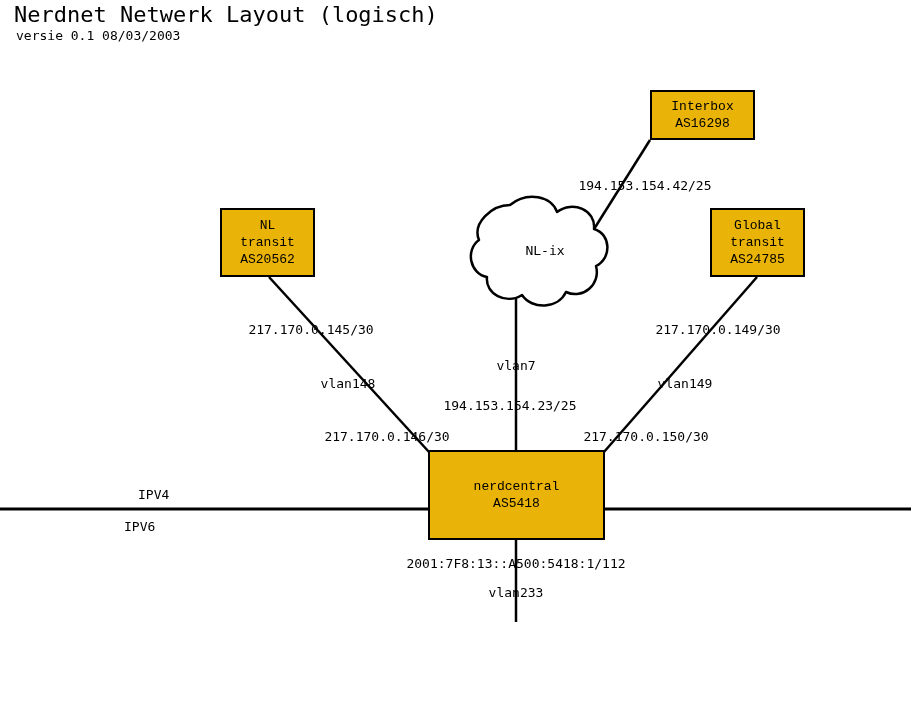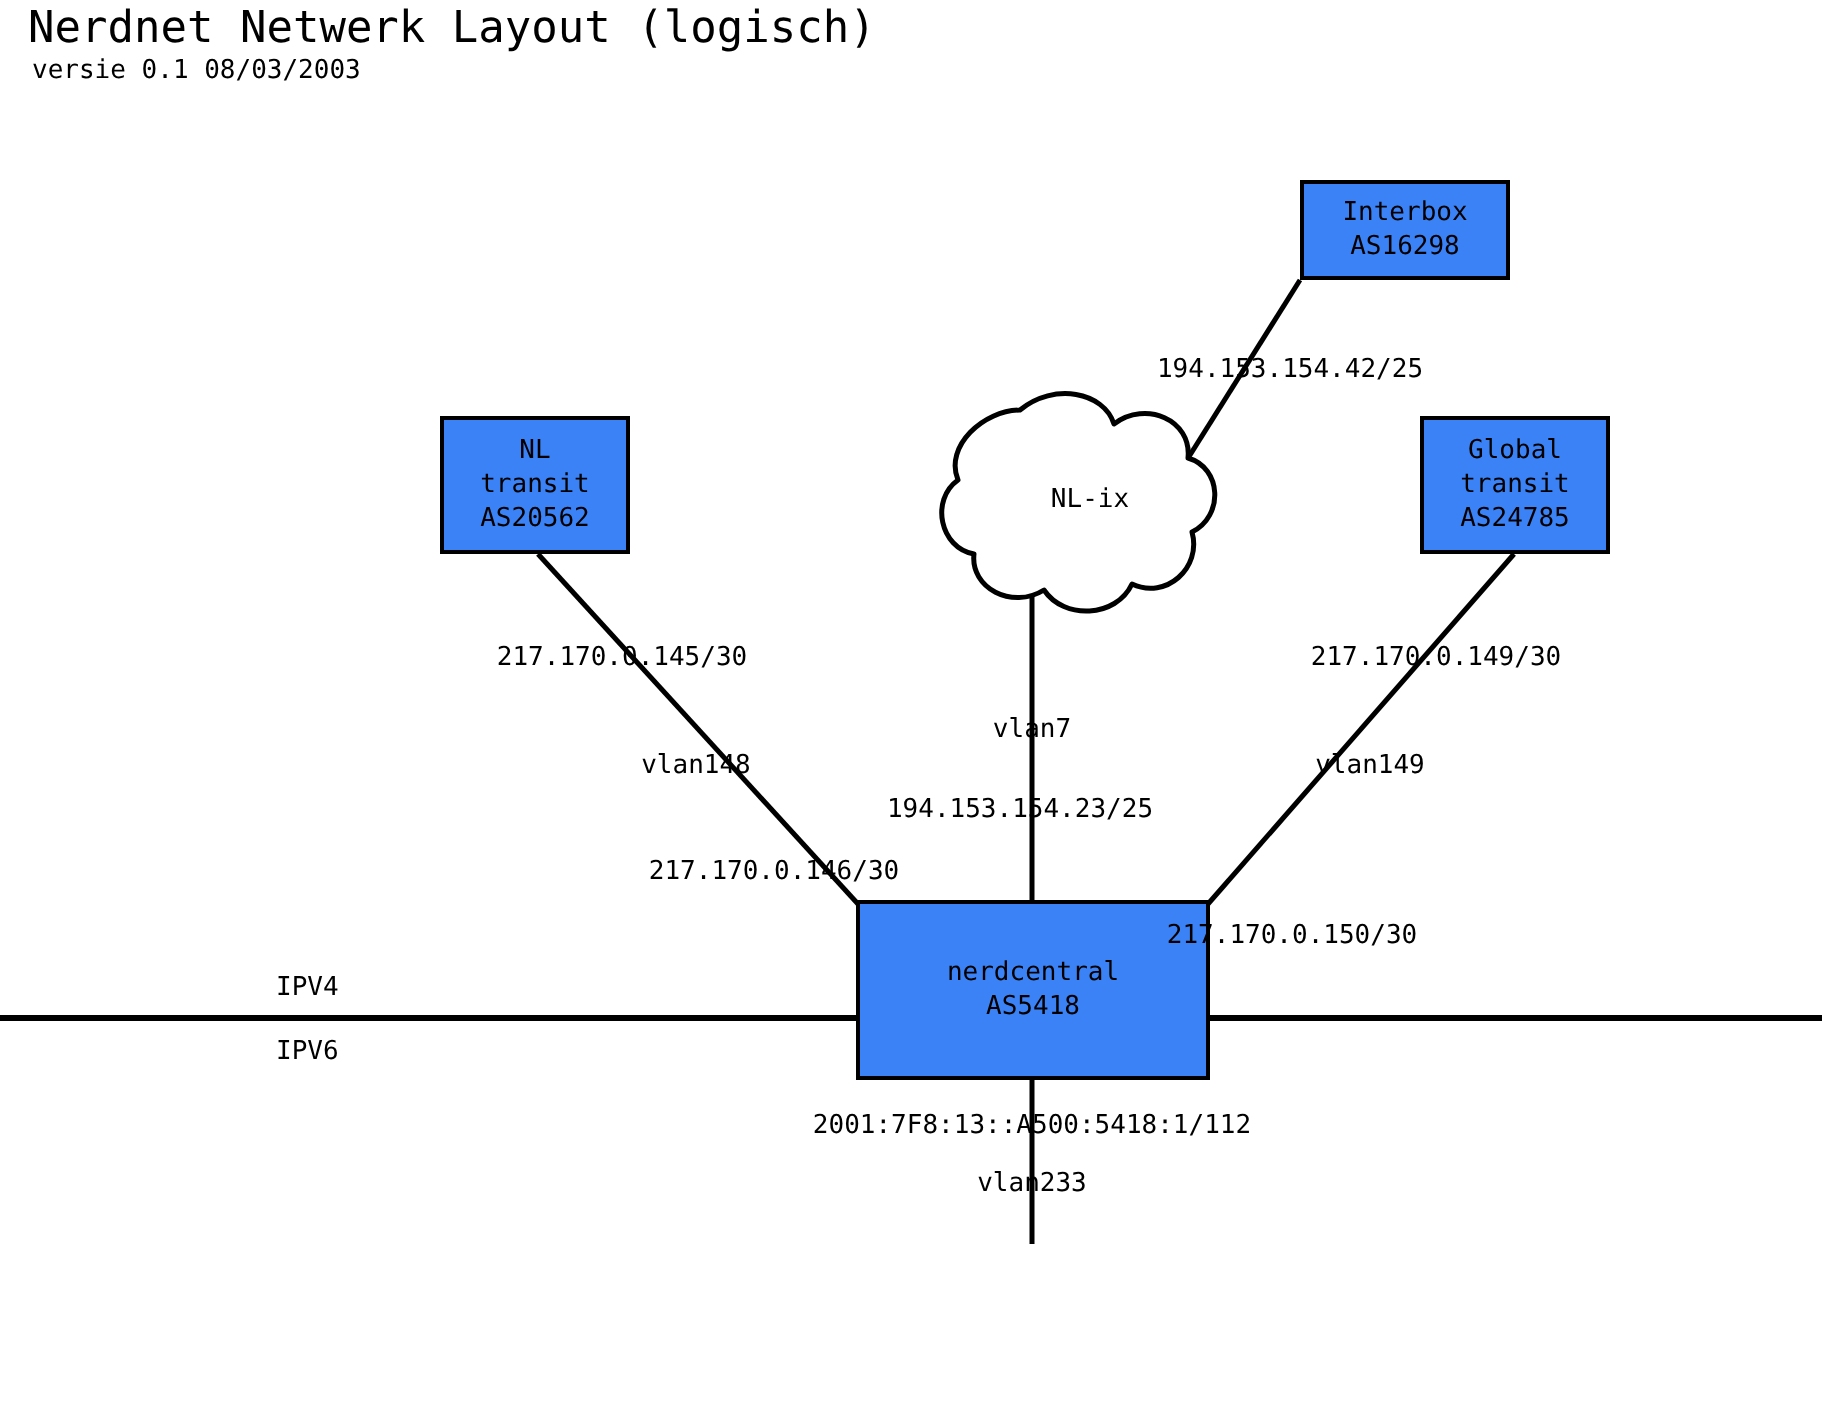--- a/index.html
+++ b/index.html
@@ -37,28 +37,29 @@
     left: 16px;
     top: 28px;
     font-size: 13px;
     white-space: pre;
     color: #000;
   }
   .node-box {
     position: absolute;
     box-sizing: border-box;
     border: 2px solid #000;
-    background: #3b82f6;
+    background: #eab308;
     display: flex;
     flex-direction: column;
     align-items: center;
     justify-content: center;
     font-size: 13px;
     line-height: 17px;
     white-space: pre;
+    font-family: Liberation Mono, monospace;
   }
   .node-line { display: block; text-align: center; }
   .edge-label {
     position: absolute;
     font-size: 13px;
     white-space: pre;
     color: #000;
     transform: translate(-50%, -50%);
     pointer-events: none;
   }
@@ -143,20 +144,20 @@
   <div class="cloud-label" style="left:530px; top:684px;">NL-SIX</div>
 
   <div class="edge-label" style="left:645px; top:185px;">194.153.154.42/25</div>
   <div class="edge-label" style="left:311px; top:329px;">217.170.0.145/30</div>
   <div class="edge-label" style="left:718px; top:329px;">217.170.0.149/30</div>
   <div class="edge-label" style="left:348px; top:383px;text-align:right;">vlan148</div>
   <div class="edge-label" style="left:685px; top:383px;">vlan149</div>
   <div class="edge-label" style="left:516px; top:365px;">vlan7</div>
   <div class="edge-label" style="left:510px; top:405px;">194.153.154.23/25</div>
   <div class="edge-label" style="left:387px; top:436px;">217.170.0.146/30</div>
-  <div class="edge-label" style="left:646px; top:436px;margin-top:32px;">217.170.0.150/30</div>
+  <div class="edge-label" style="left:646px; top:436px;">217.170.0.150/30</div>
   <div class="edge-label" style="left:516px; top:563px;">2001:7F8:13::A500:5418:1/112</div>
   <div class="edge-label" style="left:516px; top:592px;">vlan233</div>
 
   <div class="edge-label left-anchor" style="left:138px; top:494px;">IPV4</div>
-  <div class="edge-label left-anchor" style="left:138px; top:526px;">IPV6</div>
+  <div class="edge-label left-anchor" style="left:124px; top:526px;">IPV6</div>
 
 </div>
 
 </body></html>

